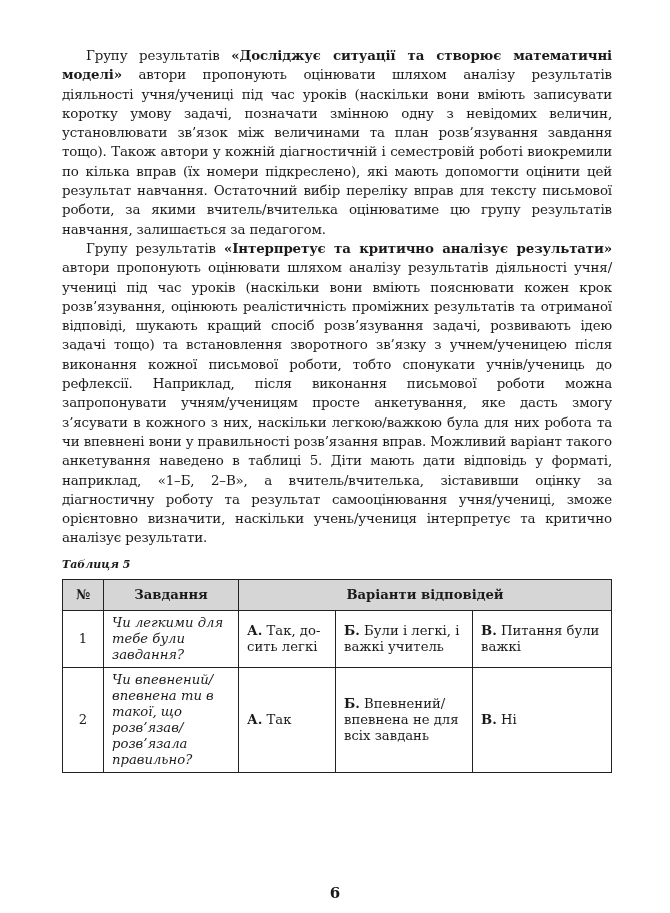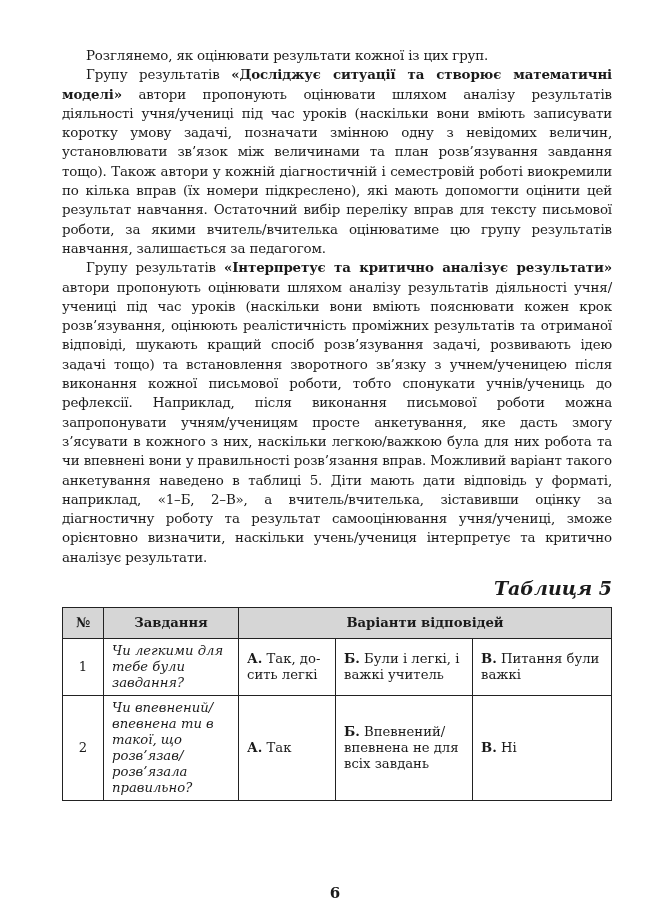--- a/index.html
+++ b/index.html
@@ -12,22 +12,22 @@
       position: absolute; left: 62px; top: 46px; width: 550px;
     }
     p.para {
       margin: 0; font-size: 13.4px; line-height: 19.3px;
       text-align: justify; text-indent: 24px;
       letter-spacing: -0.15px;
     }
     p.para .b { font-weight: bold; }
     p.para .u { }
     .caption {
-      text-align: right; font-style: italic; font-weight: bold;
-      font-size: 19px; margin-top: 10px; margin-bottom: 8px;
+      font-style: italic; font-weight: bold;
+      font-size: 11px; margin-top: 10px; margin-bottom: 8px;
     }
     table.t5 {
       width: 550px; border-collapse: collapse; font-size: 13.2px; line-height: 16px;
     }
     table.t5 th, table.t5 td {
       border: 1.3px solid #222; padding: 4px 8px; vertical-align: middle; text-align: left;
     }
     table.t5 th {
       background: #d6d6d6; font-weight: bold; text-align: center; height: 22px;
     }
@@ -37,21 +37,20 @@
     .pagenum {
       position: absolute; left: 0; right: 0; top: 884px; text-align: center;
       font-size: 15px; font-weight: bold;
     }
   </style>
 </head>
 <body>
 
 <div class="page">
   <div id="text-body">
-      <p class="para"><span>Розглянемо, як оцінювати результати кожної із цих груп.</span></p>
       <p class="para"><span>Групу результатів </span><span class="b">«Досліджує ситуації та створює математичні моделі»</span><span> автори пропонують оцінювати шляхом аналізу результатів діяльності учня/учениці під час уроків (наскільки вони вміють за­писувати коротку умову задачі, позначати змінною одну з невідомих величин, установлювати зв’язок між величинами та план розв’язу­вання завдання тощо). Також автори у кожній діагностичній і семе­стровій роботі виокремили по кілька вправ (їх номери </span><span class="u">підкреслено</span><span>), які мають допомогти оцінити цей результат навчання. Остаточний вибір переліку вправ для тексту письмової роботи, за якими вчитель/вчителька оцінюватиме цю групу результатів навчання, залишається за педагогом.</span></p>
       <p class="para"><span>Групу результатів </span><span class="b">«Інтерпретує та критично аналізує результати»</span><span> автори пропонують оцінювати шляхом аналізу результатів діяльно­сті учня/учениці під час уроків (наскільки вони вміють пояснюва­ти кожен крок розв’язування, оцінюють реалістичність проміжних результатів та отриманої відповіді, шукають кращий спосіб розв’я­зування задачі, розвивають ідею задачі тощо) та встановлення зво­ротного зв’язку з учнем/ученицею після виконання кожної письмо­вої роботи, тобто спонукати учнів/учениць до рефлексії. Наприклад, після виконання письмової роботи можна запропонувати учням/уче­ницям просте анкетування, яке дасть змогу з’ясувати в кожного з них, наскільки легкою/важкою була для них робота та чи впевне­ні вони у правильності розв’язання вправ. Можливий варіант тако­го анкетування наведено в таблиці 5. Діти мають дати відповідь у форматі, наприклад, «1–Б, 2–В», а вчитель/вчителька, зіставивши оцінку за діагностичну роботу та результат самооцінювання учня/учениці, зможе орієнтовно визначити, наскільки учень/учениця ін­терпретує та критично аналізує результати.</span></p>
     </div>
 
   <div class="caption">Таблиця 5</div>
 
   <table class="t5">
     <thead>
       <tr>
         <th>№</th>

